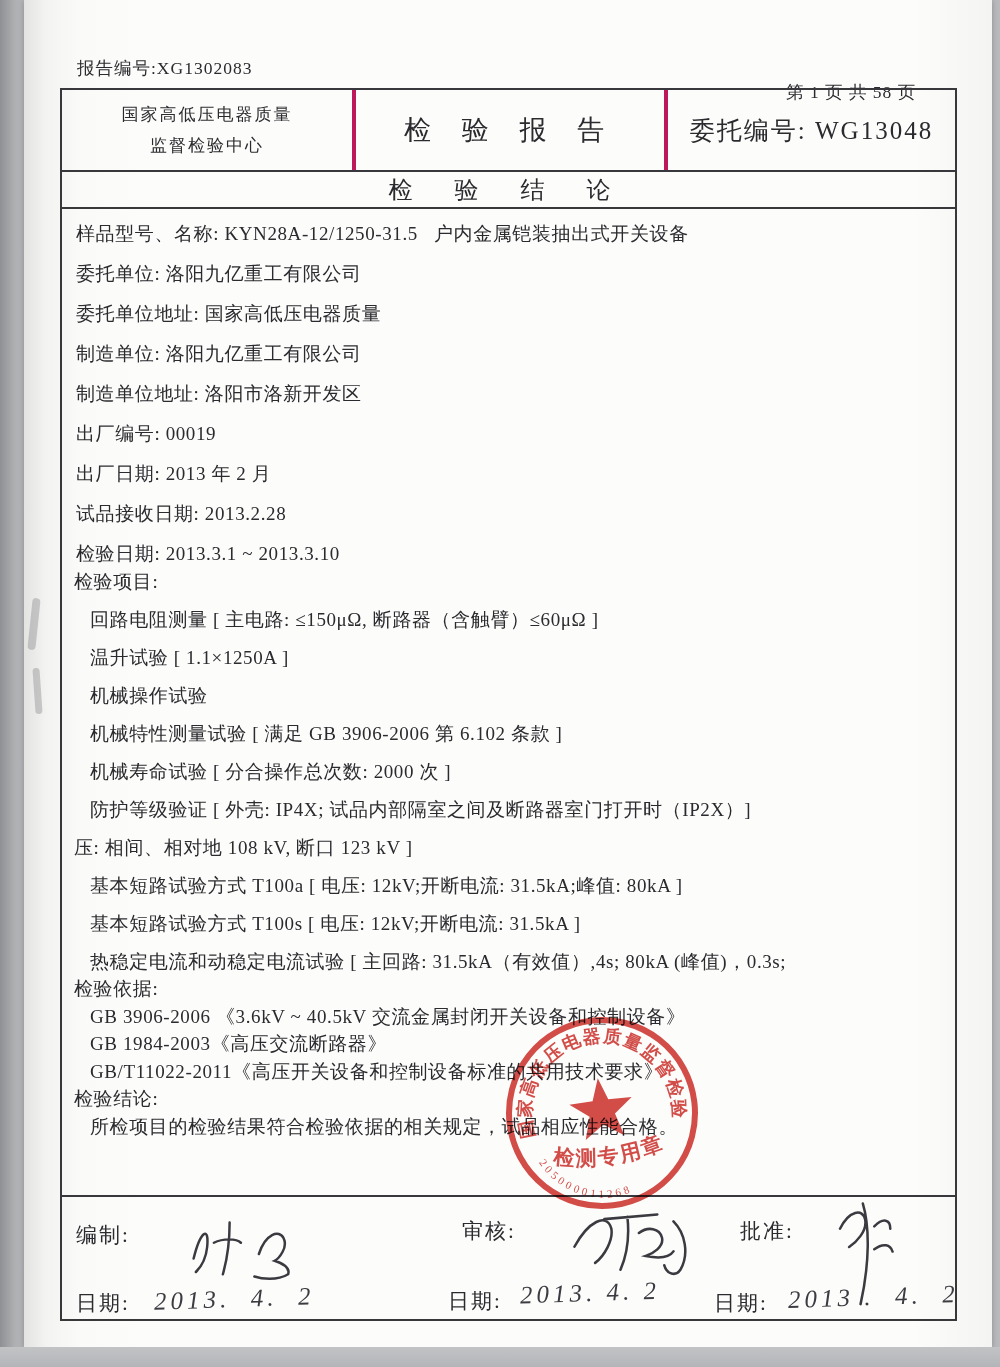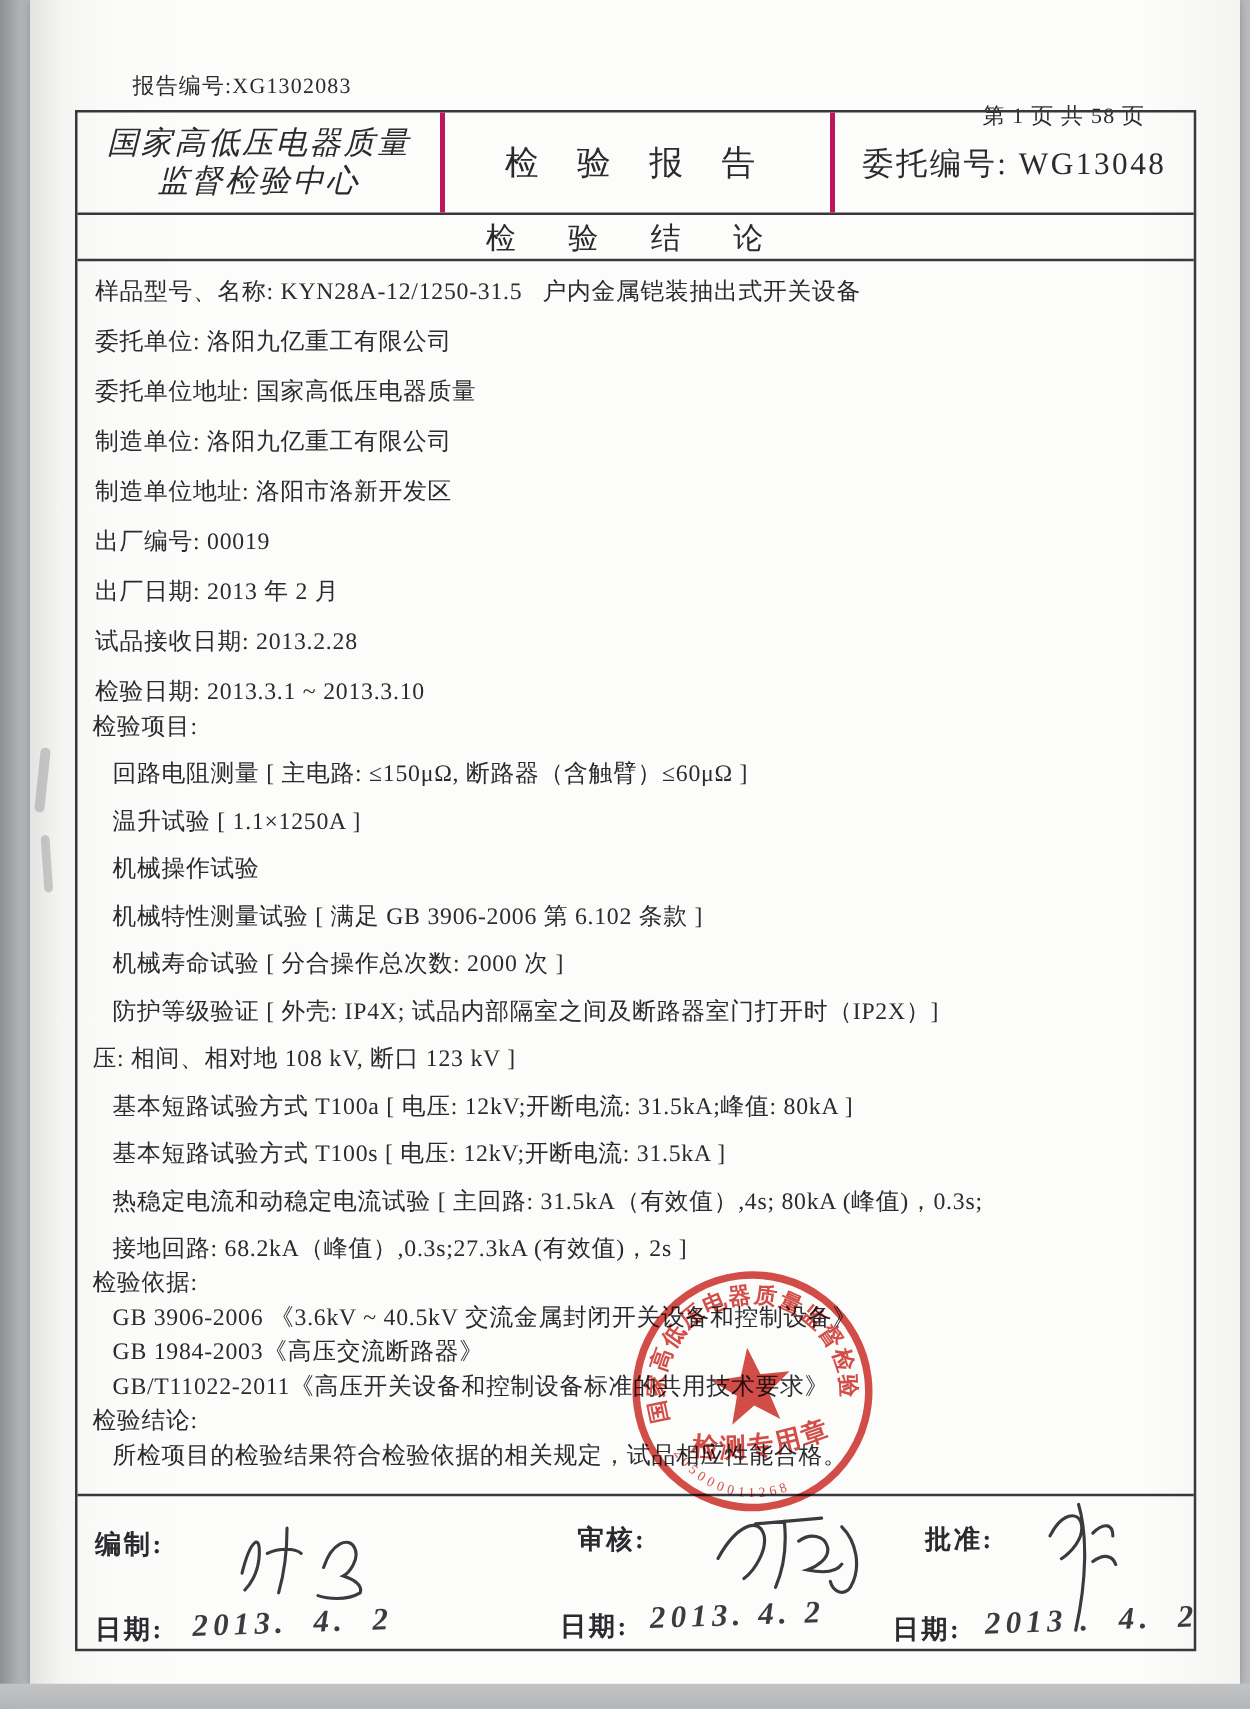--- a/index.html
+++ b/index.html
@@ -22,52 +22,52 @@
     position:absolute;left:0;top:0;bottom:0;width:26px;
     background:linear-gradient(90deg,#8f9093 0%,#aeafb1 55%,#b9babd 100%);
   }
   .binder-mark{
     position:absolute;border-radius:4px;background:rgba(120,120,122,.35);
   }
   .bm1{left:30px;top:598px;width:8px;height:52px;transform:rotate(6deg);}
   .bm2{left:34px;top:668px;width:7px;height:46px;transform:rotate(-4deg);}
   
   .meta{position:absolute;top:56px;left:0;width:1000px;font-size:17.5px;letter-spacing:1px;}
-  .meta .report-no{position:absolute;left:106px;top:0;}
+  .meta .report-no{position:absolute;left:77px;top:0;}
   .meta .page-info{position:absolute;left:786px;top:0;margin-top:24px;}
   
   .doc-table{
     position:absolute;left:60px;top:88px;width:897px;height:1233px;
     border:2.5px solid #37373c;
     box-sizing:border-box;
     background:transparent;
   }
   .thead{display:grid;grid-template-columns:290px 312px 1fr;height:80px;border-bottom:2px solid #37373c;}
   .thead .cell{display:flex;flex-direction:column;align-items:center;justify-content:center;box-sizing:border-box;}
   .thead .cell + .cell{border-left:4px solid #be185d;}
-  .org-name{font-size:25px;line-height:31px;letter-spacing:2px;font-style:italic;}
+  .org-name{font-size:17px;line-height:31px;letter-spacing:2px;}
   .doc-title{font-size:27px;letter-spacing:12px;font-weight:500;}
   .commission{font-size:25px;letter-spacing:2px;}
   .section-title-row{
     height:35px;border-bottom:2px solid #37373c;
     display:flex;align-items:center;justify-content:center;
     font-size:24px;letter-spacing:18px;
   }
   .tbody{position:relative;box-sizing:border-box;padding:13px 8px 0 12px;height:986px;overflow:hidden;}
   .line{font-size:19px;line-height:23px;white-space:pre;letter-spacing:.6px;}
   .line.field{padding-left:2px;}
   .line.flush{padding-left:0;}
   .line.item{padding-left:16px;}
   .line.cont{padding-left:0;}
   .gap-first{margin-top:0;}
   .gap-l{margin-top:17px;}
   .gap-m{margin-top:15px;}
   .gap-s{margin-top:4.5px;}
   
-  .signoff{position:relative;height:126px;border-top:2.5px solid #37373c;font-size:21px;font-weight:bold;}
+  .signoff{position:relative;height:126px;border-top:2.5px solid #37373c;font-size:21px;}
   .so-label{position:absolute;letter-spacing:2px;}
   .sig{position:absolute;}
   .sig path{fill:none;stroke:#3a3a40;stroke-width:2.2;stroke-linecap:round;}
   .hand-date{
     position:absolute;font-style:italic;font-size:25px;color:#3b3b41;
     letter-spacing:4px;transform:rotate(-2deg);white-space:pre;
   }
   
   .stamp{
     position:absolute;left:503px;top:1014px;width:198px;height:198px;
@@ -128,21 +128,20 @@
         <div class="line item gap-m">回路电阻测量 [ 主电路: ≤150μΩ, 断路器（含触臂）≤60μΩ ]</div>
         <div class="line item gap-m">温升试验 [ 1.1×1250A ]</div>
         <div class="line item gap-m">机械操作试验</div>
         <div class="line item gap-m">机械特性测量试验 [ 满足 GB 3906-2006 第 6.102 条款 ]</div>
         <div class="line item gap-m">机械寿命试验 [ 分合操作总次数: 2000 次 ]</div>
         <div class="line item gap-m">防护等级验证 [ 外壳: IP4X; 试品内部隔室之间及断路器室门打开时（IP2X）]</div>
         <div class="line cont gap-m">压: 相间、相对地 108 kV, 断口 123 kV ]</div>
         <div class="line item gap-m">基本短路试验方式 T100a [ 电压: 12kV;开断电流: 31.5kA;峰值: 80kA ]</div>
         <div class="line item gap-m">基本短路试验方式 T100s [ 电压: 12kV;开断电流: 31.5kA ]</div>
         <div class="line item gap-m">热稳定电流和动稳定电流试验 [ 主回路: 31.5kA（有效值）,4s; 80kA (峰值)，0.3s;</div>
-        <div class="line item gap-m">接地回路: 68.2kA（峰值）,0.3s;27.3kA (有效值)，2s ]</div>
         <div class="line flush gap-s">检验依据:</div>
         <div class="line item gap-s">GB 3906-2006 《3.6kV ~ 40.5kV 交流金属封闭开关设备和控制设备》</div>
         <div class="line item gap-s">GB 1984-2003《高压交流断路器》</div>
         <div class="line item gap-s">GB/T11022-2011《高压开关设备和控制设备标准的共用技术要求》</div>
         <div class="line flush gap-s">检验结论:</div>
         <div class="line item gap-s">所检项目的检验结果符合检验依据的相关规定，试品相应性能合格。</div>
       </div>
 
     <div class="signoff">
       <span class="so-label" style="left:14px;top:24px">编制:</span>

